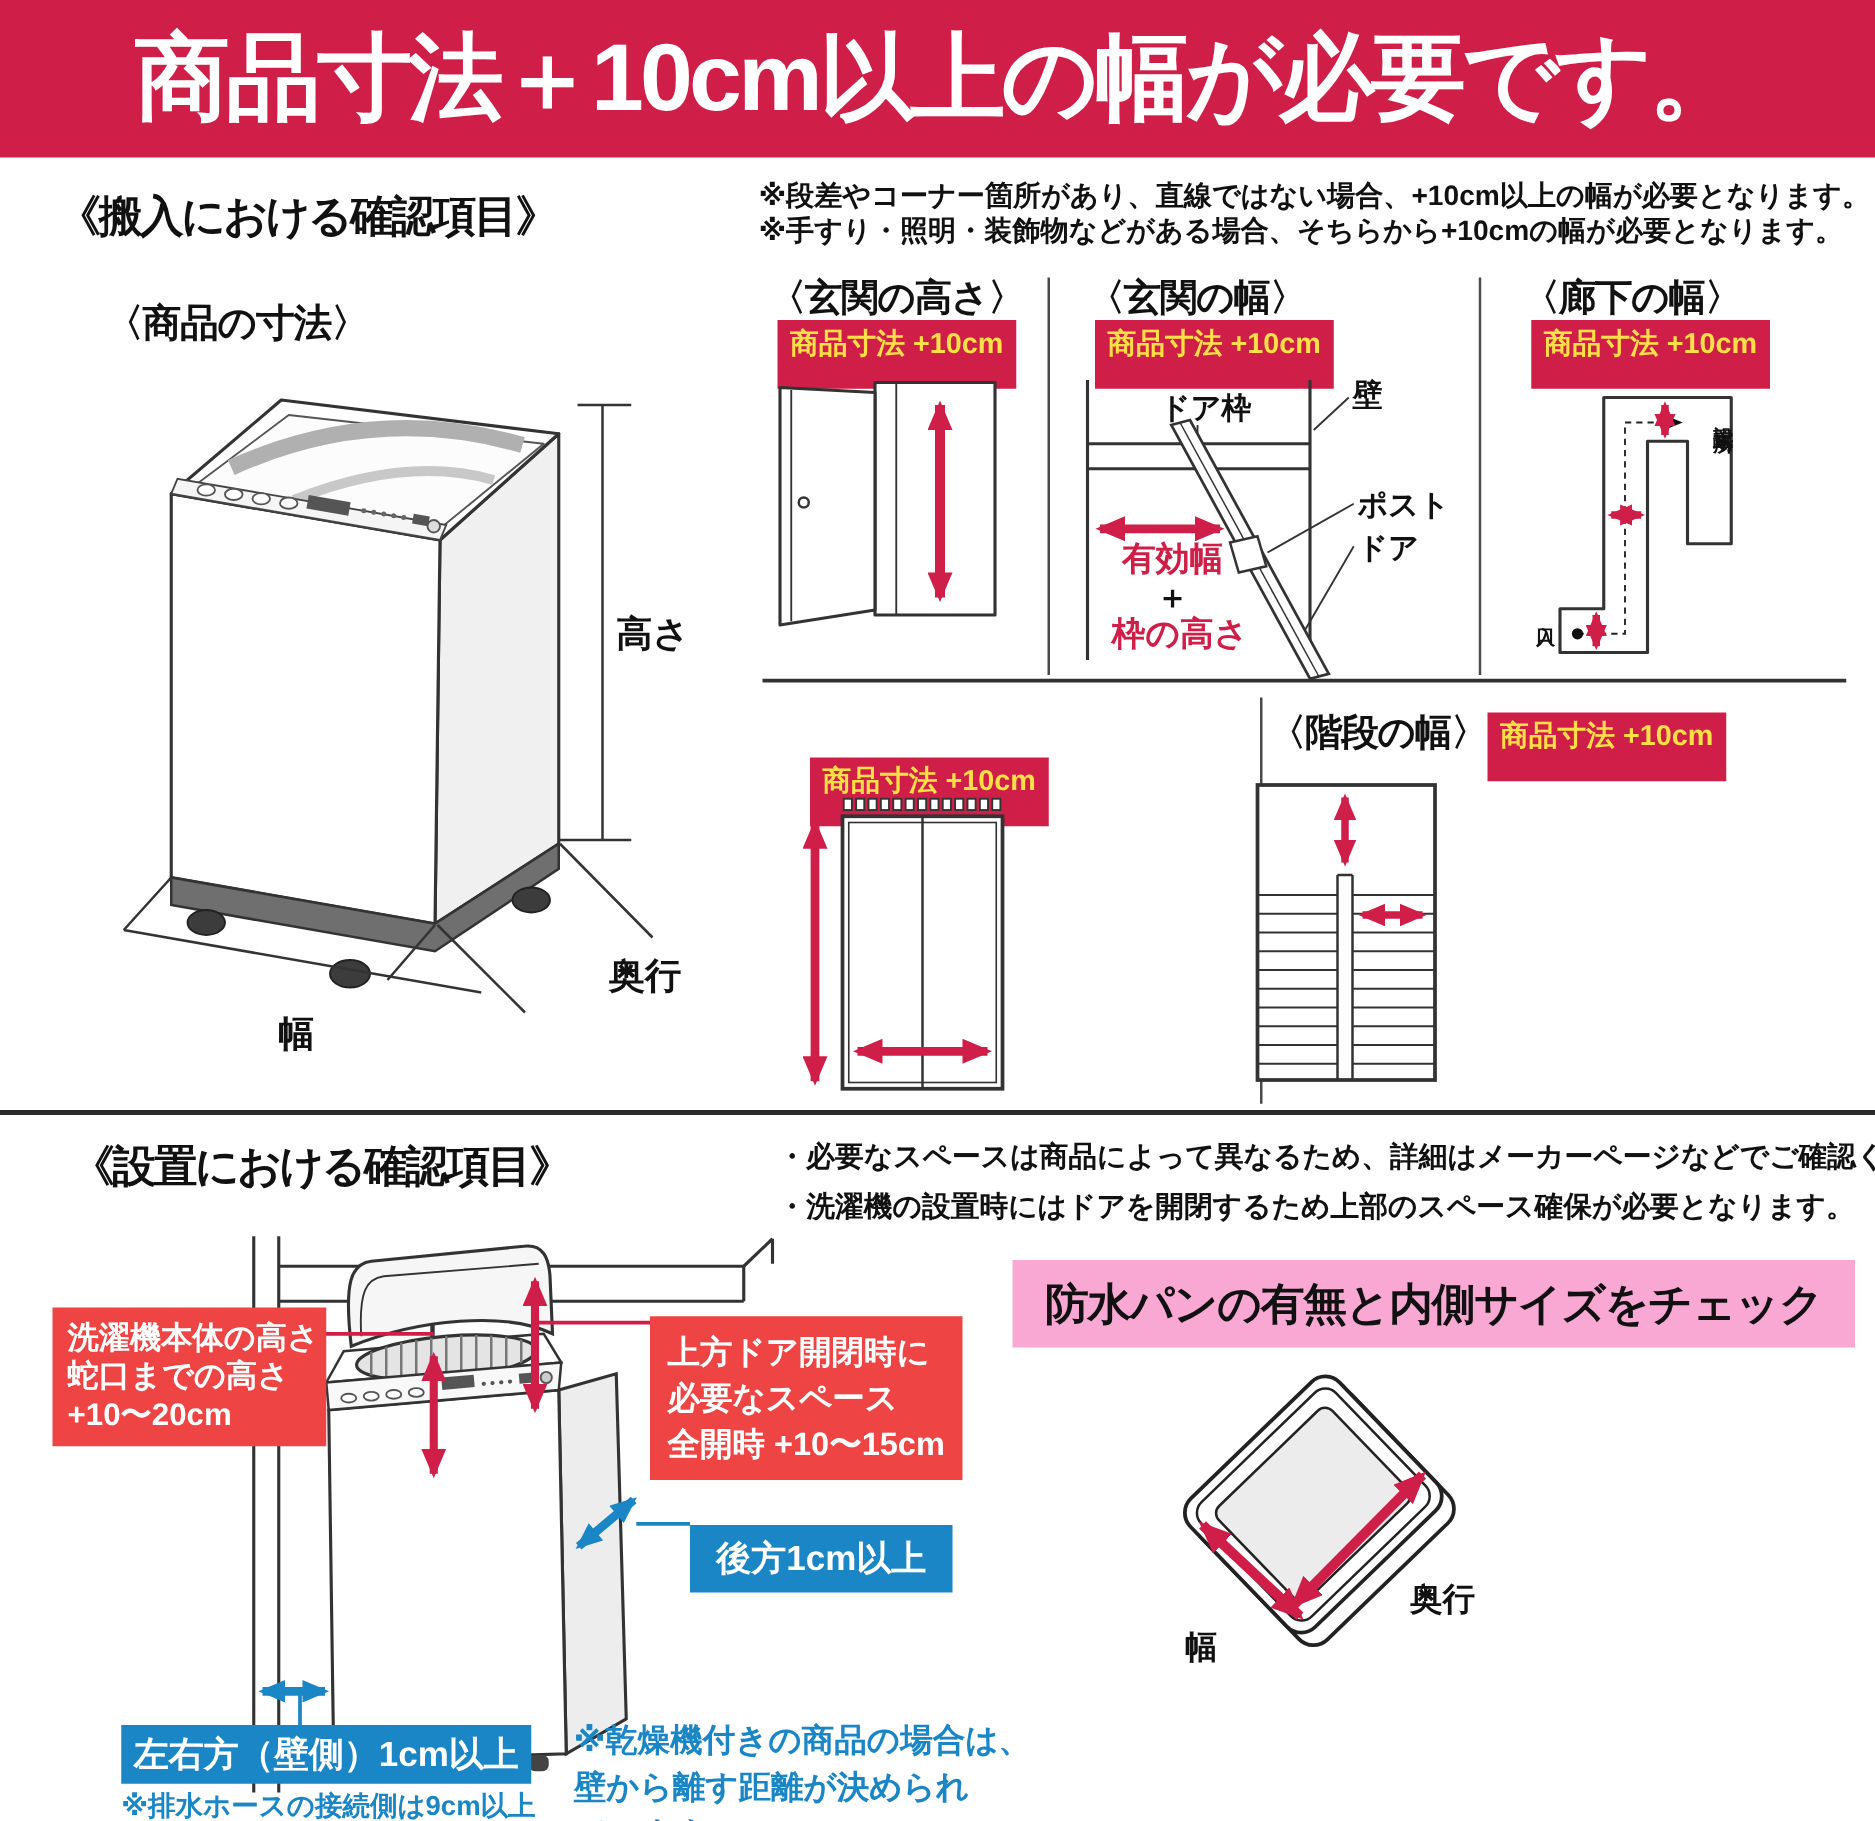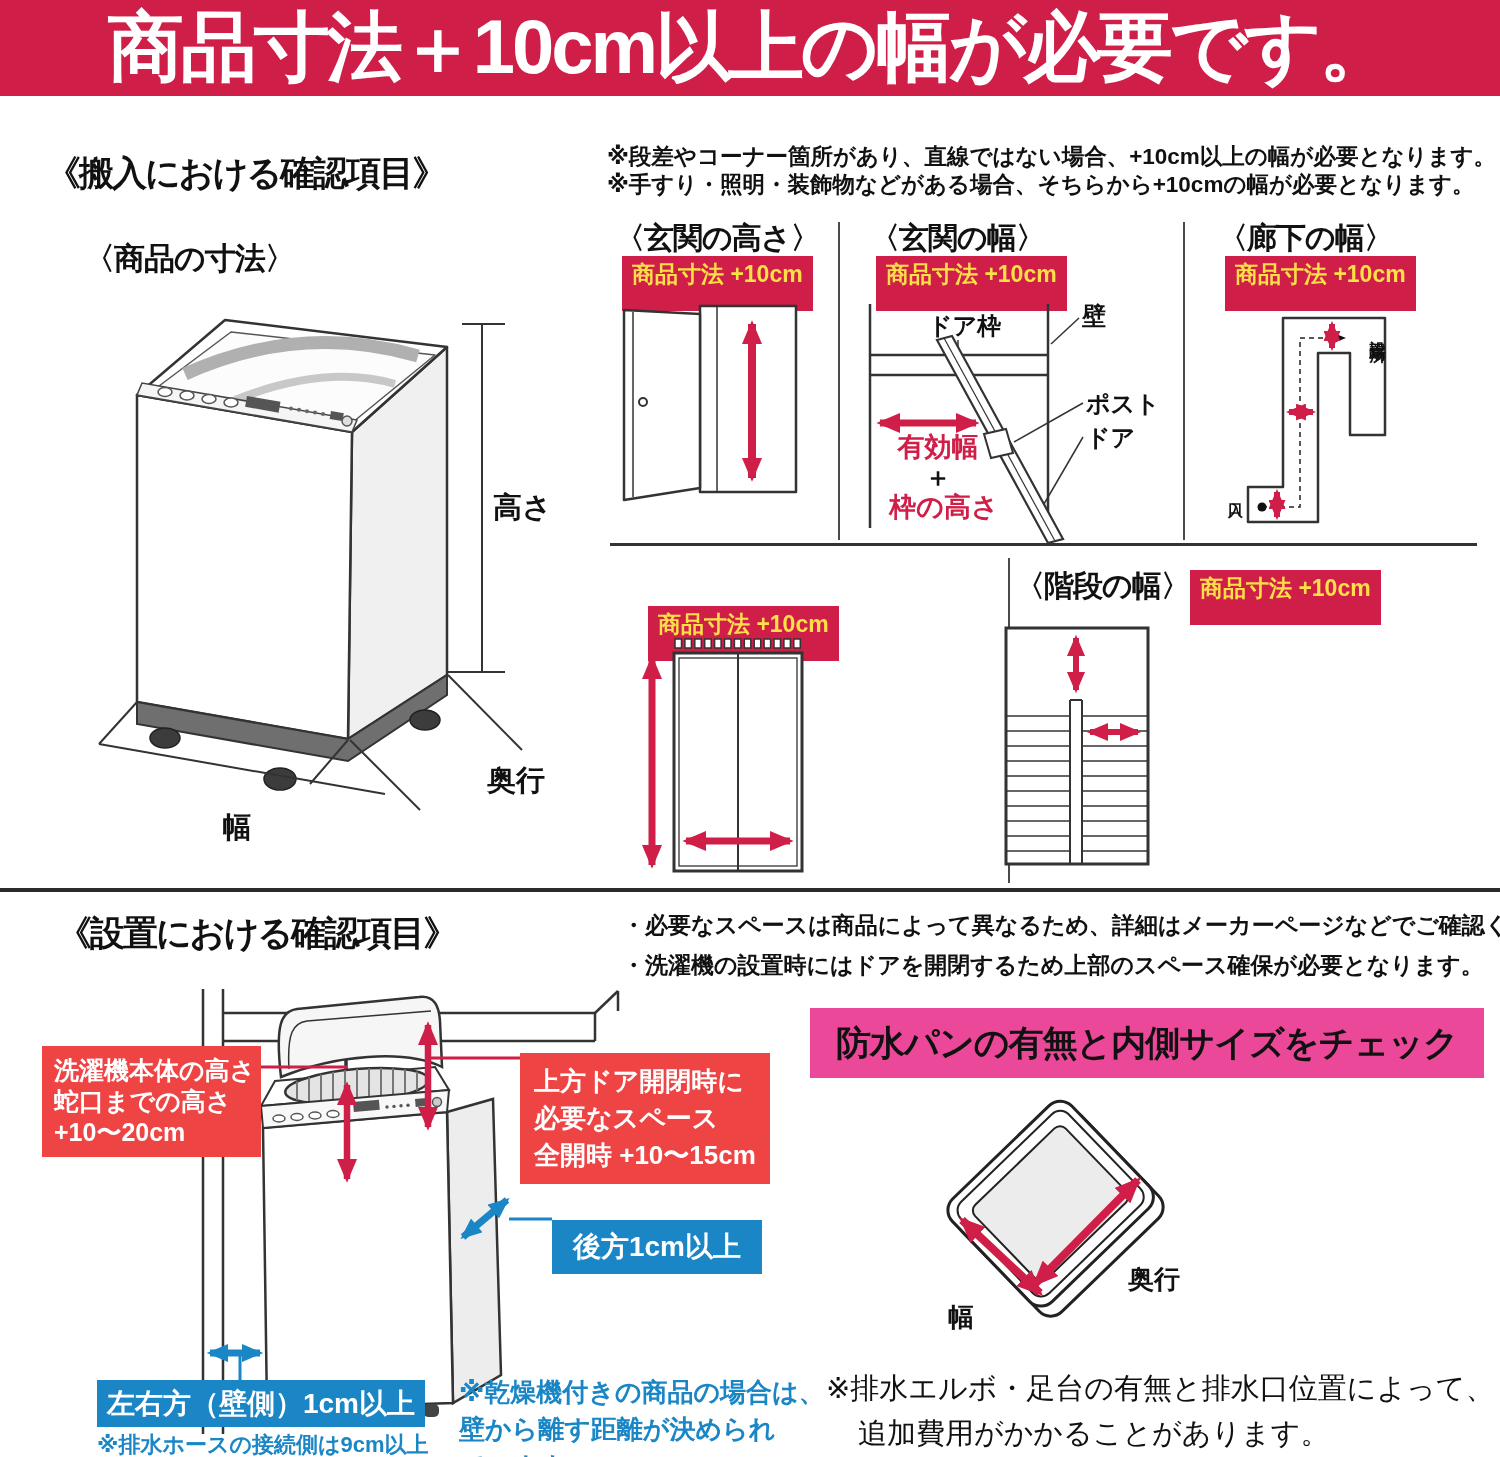--- a/index.html
+++ b/index.html
@@ -1,20 +1,20 @@
 <!DOCTYPE html>
 <html><head>
 <meta charset="utf-8">
 <style>
   * { margin:0; padding:0; box-sizing:border-box; }
   body { background:#fff; font-family:"Liberation Sans","DejaVu Sans",sans-serif; color:#111; }
   .page { position:relative; width:1500px; height:1457px; background:#fff; overflow:hidden; }
   .abs { position:absolute; }
 
-  .banner { left:0; top:0; width:1500px; height:96px; background:#cf1e48;
+  .banner { left:0; top:0; width:1500px; height:126px; background:#cf1e48;
             display:flex; align-items:center; justify-content:center; }
   .banner span { color:#fff; font-size:76px; font-weight:bold; letter-spacing:-3px; white-space:nowrap; }
 
   .h-big { font-size:35px; font-weight:bold; letter-spacing:-2px; color:#111; white-space:nowrap; }
   .h-mid { font-size:31px; font-weight:bold; letter-spacing:-1px; color:#111; white-space:nowrap; }
   .note  { font-size:22.5px; font-weight:600; color:#111; line-height:29px; white-space:nowrap; }
   .note2 { font-size:23px; font-weight:600; color:#111; line-height:41px; white-space:nowrap; }
 
   .ptitle { font-size:30px; font-weight:bold; letter-spacing:-1px; color:#111; white-space:nowrap; }
   .badge { display:inline-block; background:#cf1e48; color:#fde047; font-size:23px; font-weight:bold;
@@ -22,21 +22,21 @@
 
   .vdiv { width:2px; background:#4a4a4a; }
   .hdiv { height:3px; background:#333; }
   .bigdiv { left:0; top:888px; width:1500px; height:4px; background:#2b2b2b; }
 
   .redbox { background:#ef4444; color:#fff; font-weight:bold; }
   .redbox div { white-space:nowrap; }
   .bluebox { background:#1b86c6; color:#fff; font-weight:bold; text-align:center; white-space:nowrap; }
   .bluetext { color:#1b86c6; font-weight:600; white-space:nowrap; }
 
-  .graybanner { background:#ec4899; display:flex; align-items:center; justify-content:center; }
+  .graybanner { background:#f9a8d4; display:flex; align-items:center; justify-content:center; }
   .graybanner span { font-size:35px; font-weight:bold; letter-spacing:-1px; white-space:nowrap; }
 
   .bottomnote { font-size:29px; font-weight:500; line-height:45px; color:#111; white-space:nowrap; }
 
   svg { font-family:"Liberation Sans","DejaVu Sans",sans-serif; overflow:visible; }
   svg text { font-weight:600; fill:#111; }
   .vtext { writing-mode:vertical-rl; text-orientation:upright; letter-spacing:2px; }
   .redtxt { fill:#cf1e48; font-weight:bold; }
 </style>
 </head>
@@ -361,18 +361,14 @@
       <rect x="68" y="44" width="166" height="143" rx="16" fill="#fff" stroke-width="3"></rect>
       <rect x="76" y="52" width="150" height="127" rx="12" fill="#fff" stroke-width="2"></rect>
       <rect x="88" y="64" width="126" height="103" rx="8" fill="#ececec" stroke-width="2"></rect>
     </g>
     <line x1="62" y1="132" x2="140" y2="205" stroke="#cf1e48" stroke-width="8" marker-start="url(#mr-pan)" marker-end="url(#mr-pan)"></line>
     <line x1="135" y1="196" x2="238" y2="92" stroke="#cf1e48" stroke-width="8" marker-start="url(#mr-pan)" marker-end="url(#mr-pan)"></line>
     <text x="48" y="238" font-size="26">幅</text>
     <text x="228" y="200" font-size="26">奥行</text>
   </svg>
 
-  <div class="abs bottomnote" style="left:826px; top:1366px;">
-    <div>※排水エルボ・足台の有無と排水口位置によって、</div>
-    <div style="padding-left:32px;">追加費用がかかることがあります。</div>
-  </div>
 
 </div>
 
 </body></html>

